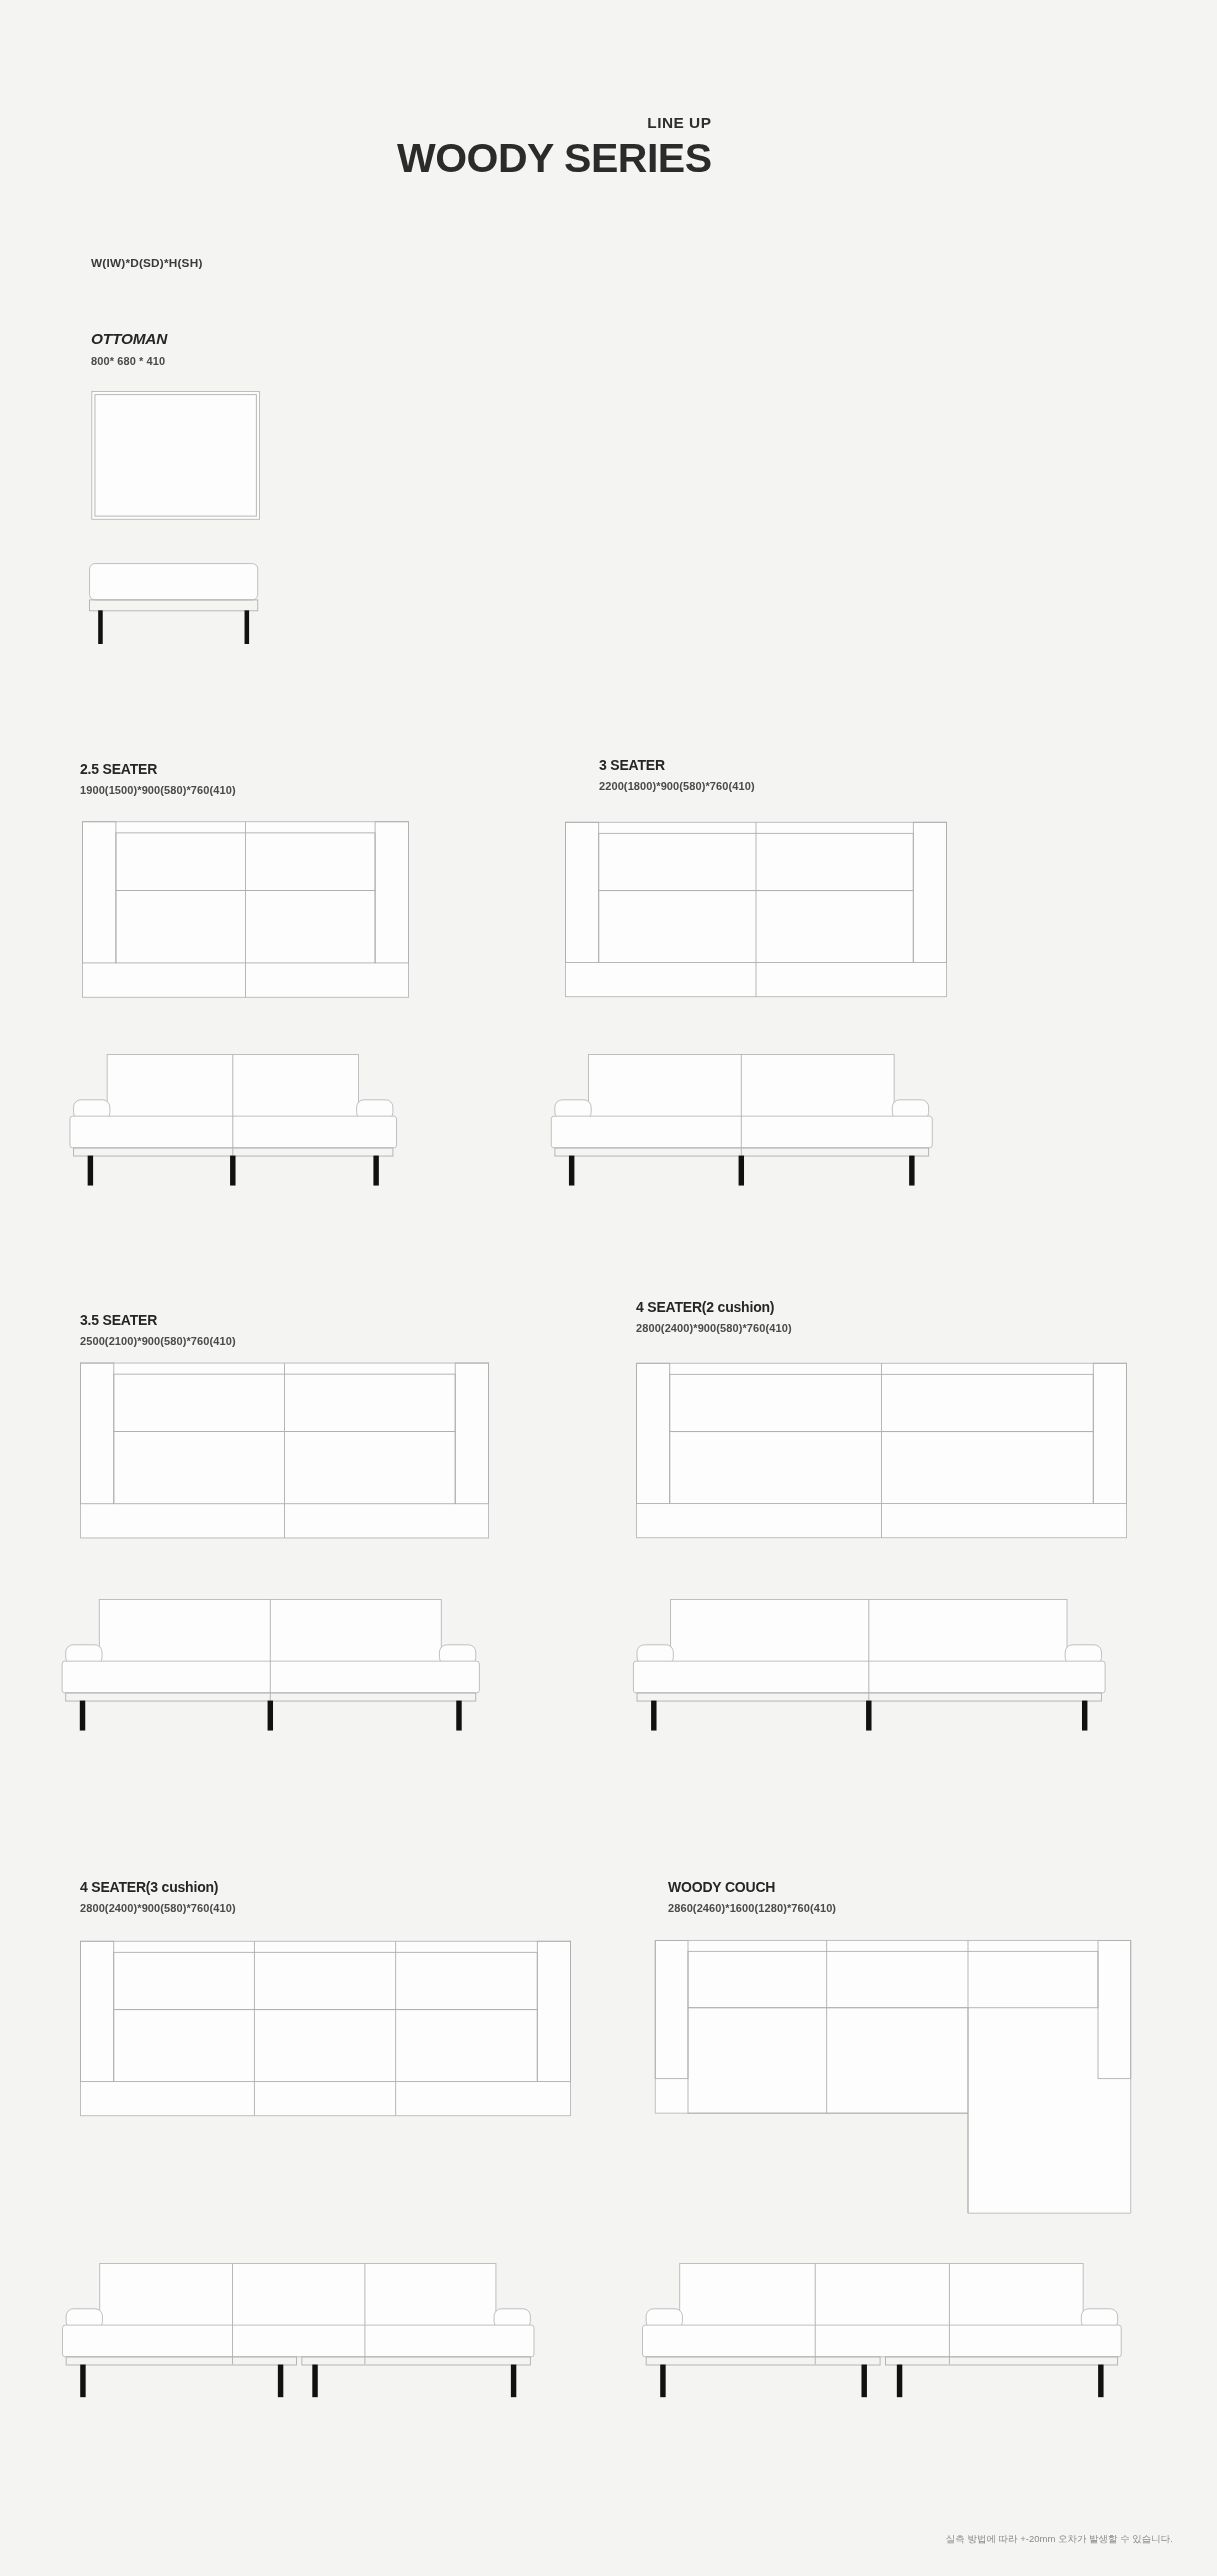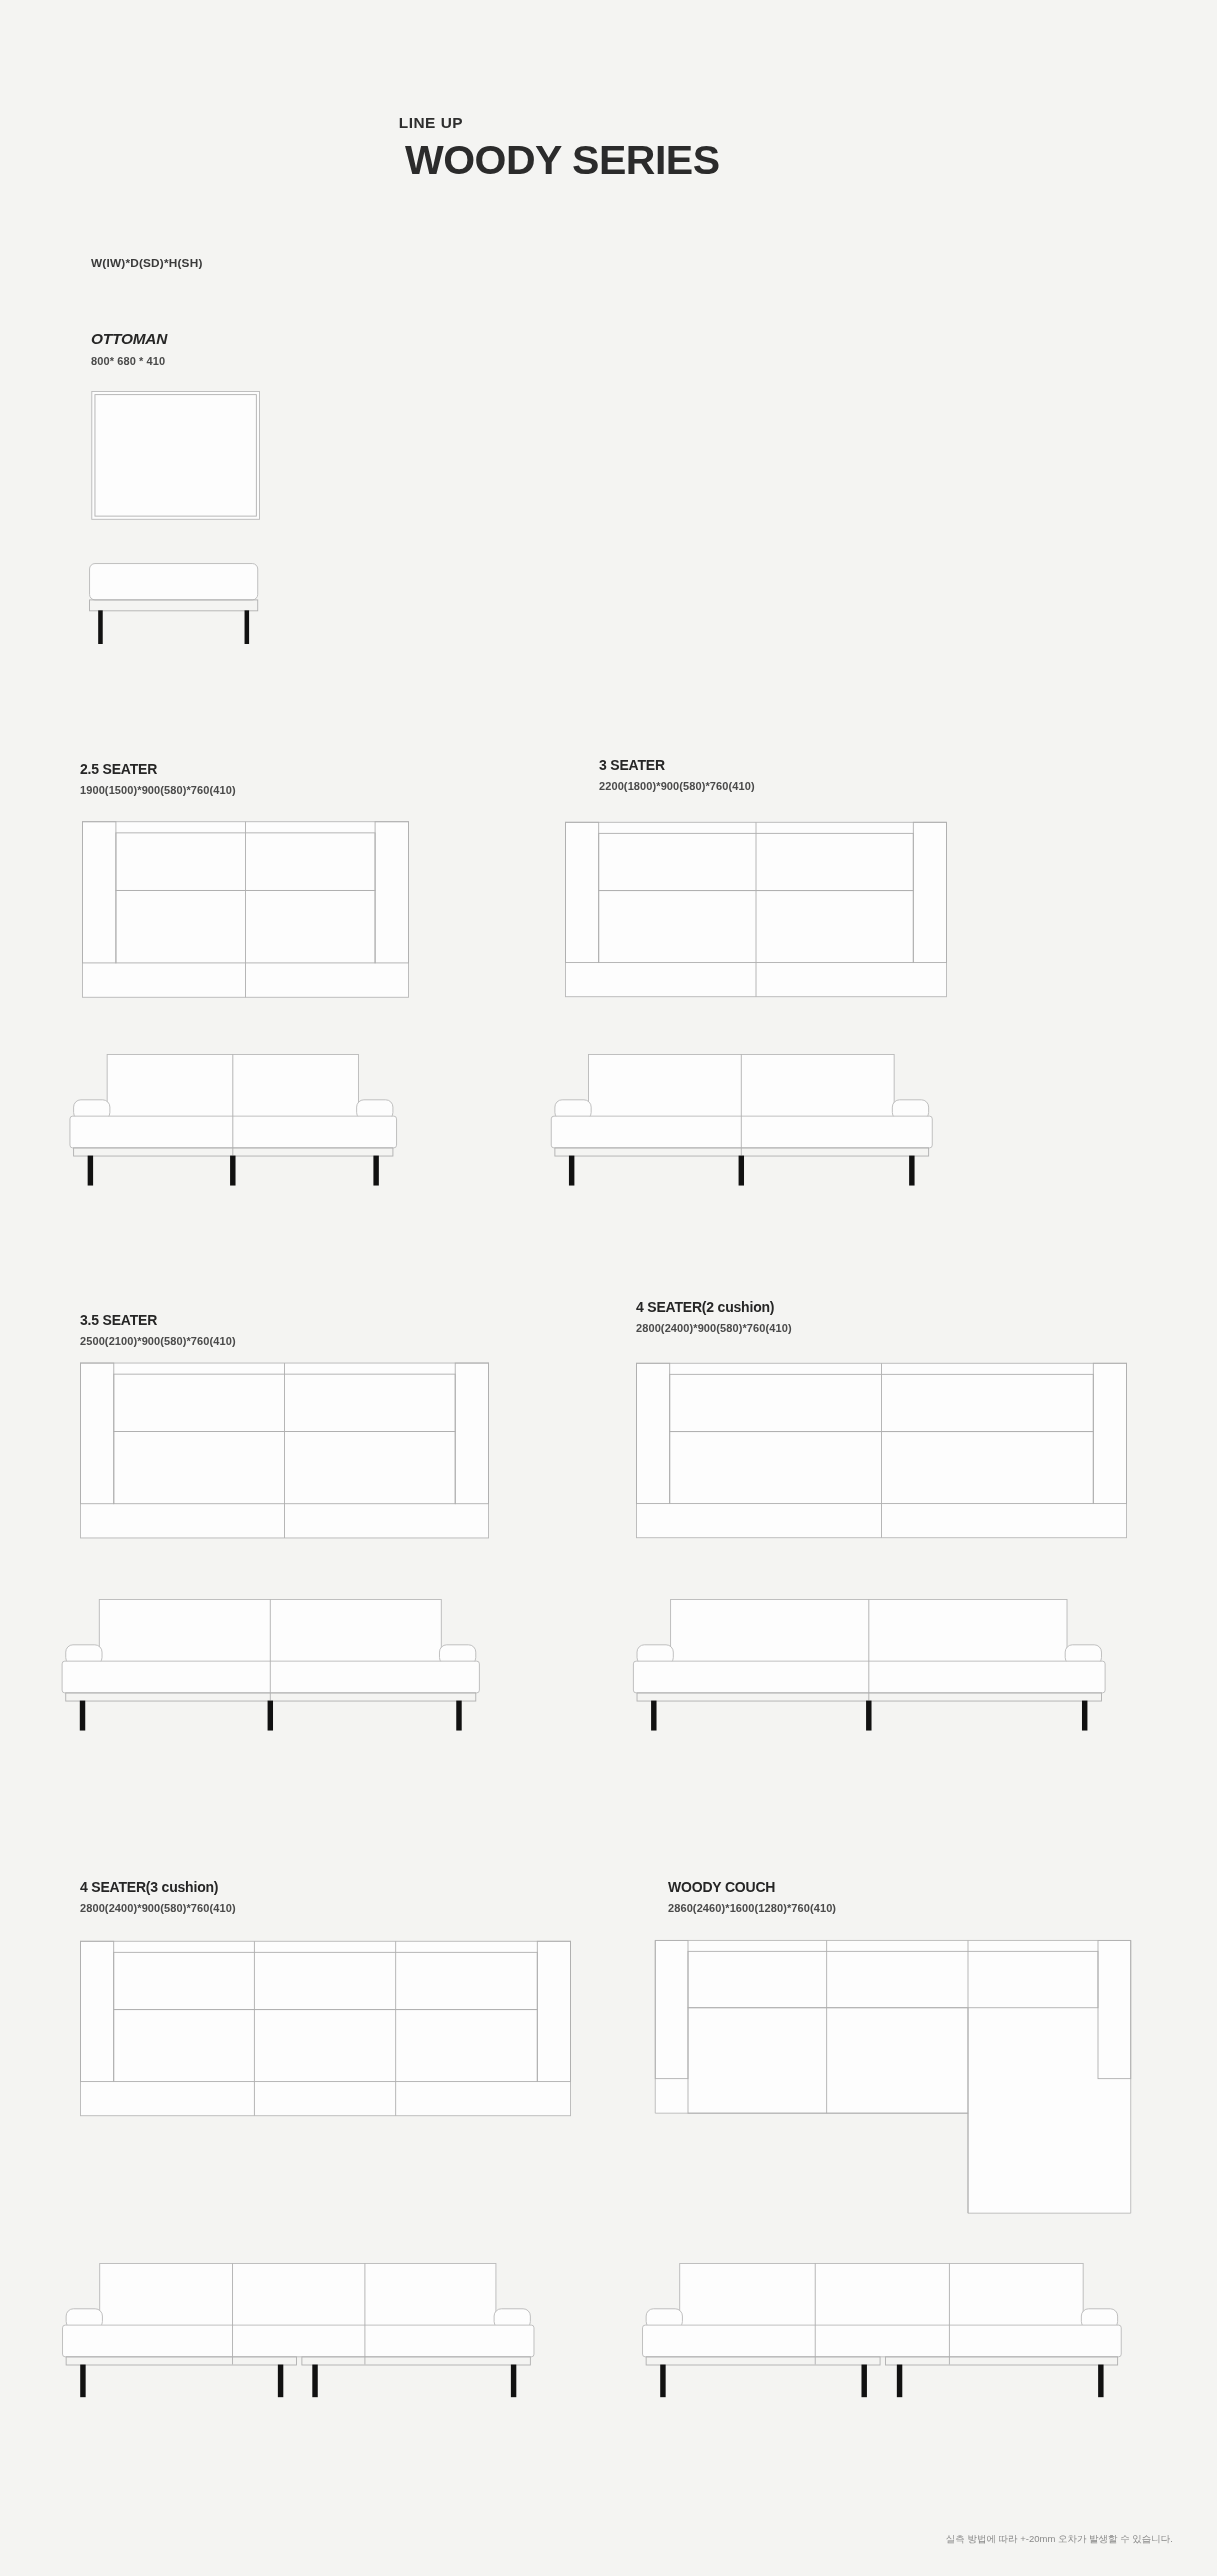--- a/index.html
+++ b/index.html
@@ -9,24 +9,25 @@
     font-family:"Liberation Sans","DejaVu Sans",sans-serif;
     color:#2b2b2b;overflow:hidden;
   }
   .page{position:absolute;inset:0;}
 
   
   .hdr{position:absolute;left:397px;top:114px;}
   .hdr .kicker{
     font-size:15.4px;font-weight:700;letter-spacing:0.5px;color:#2e2e2e;
     margin:0 0 5.5px 1.8px;
+    text-align:right;
   }
   .hdr .title{
     font-size:41px;font-weight:700;letter-spacing:-0.5px;color:#2b2b2b;
-    line-height:1;margin:8px;
+    line-height:1;margin:0;
   }
 
   .dimkey{
     position:absolute;left:91px;top:256px;
     font-size:11.8px;font-weight:700;letter-spacing:0.2px;color:#3a3a3a;
   }
 
   
   .item{position:absolute;}
   .item .name{

